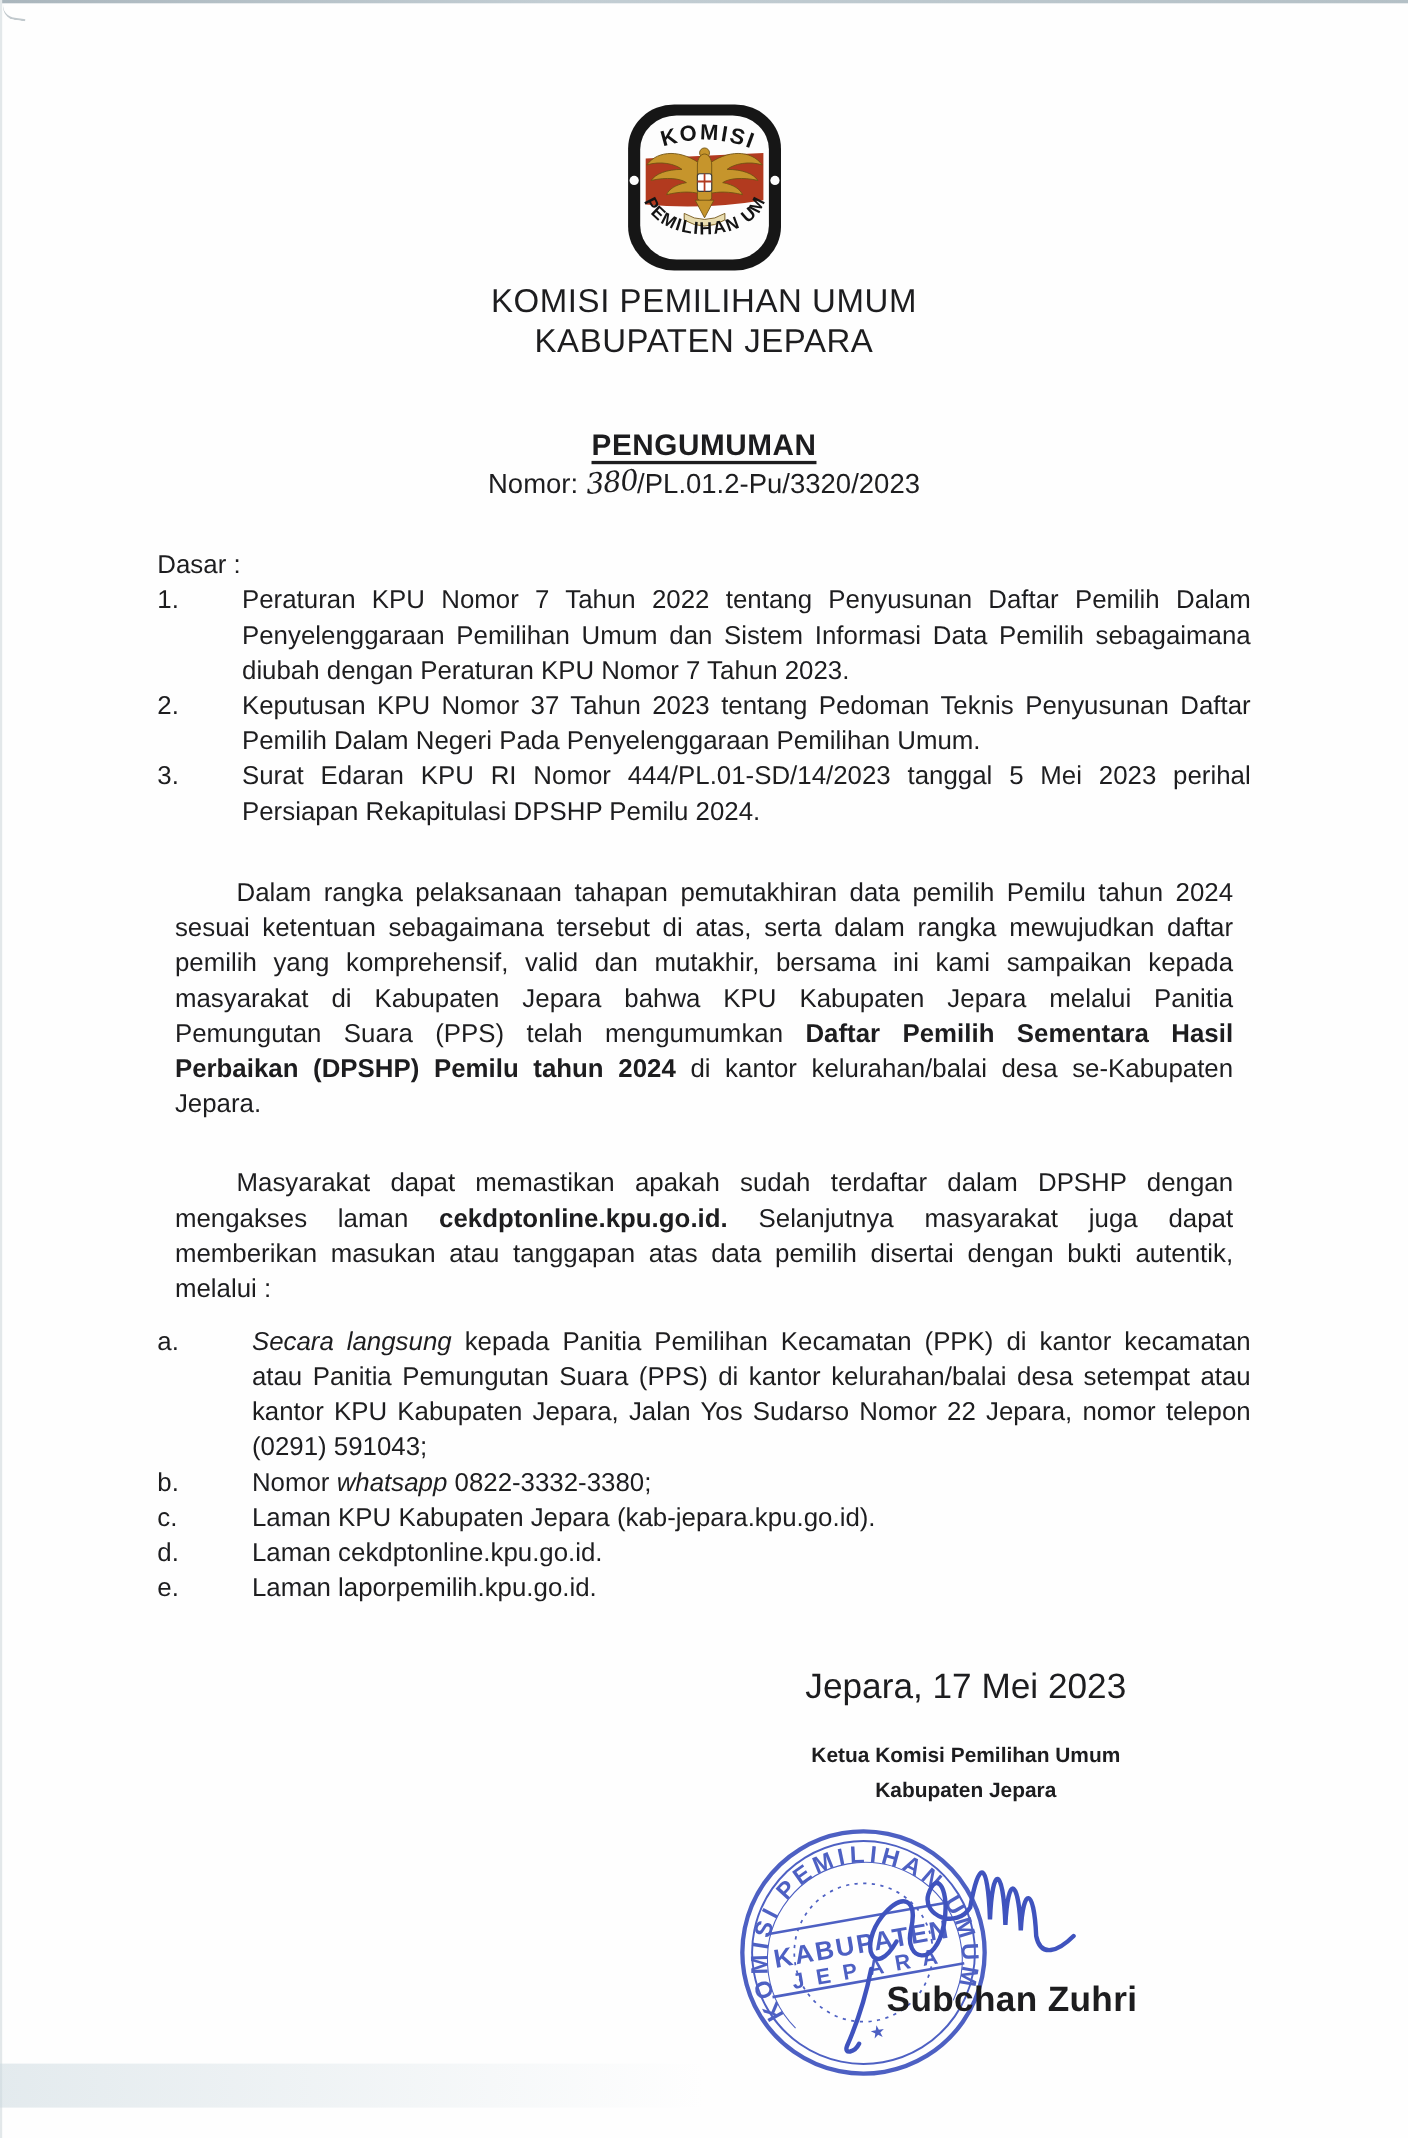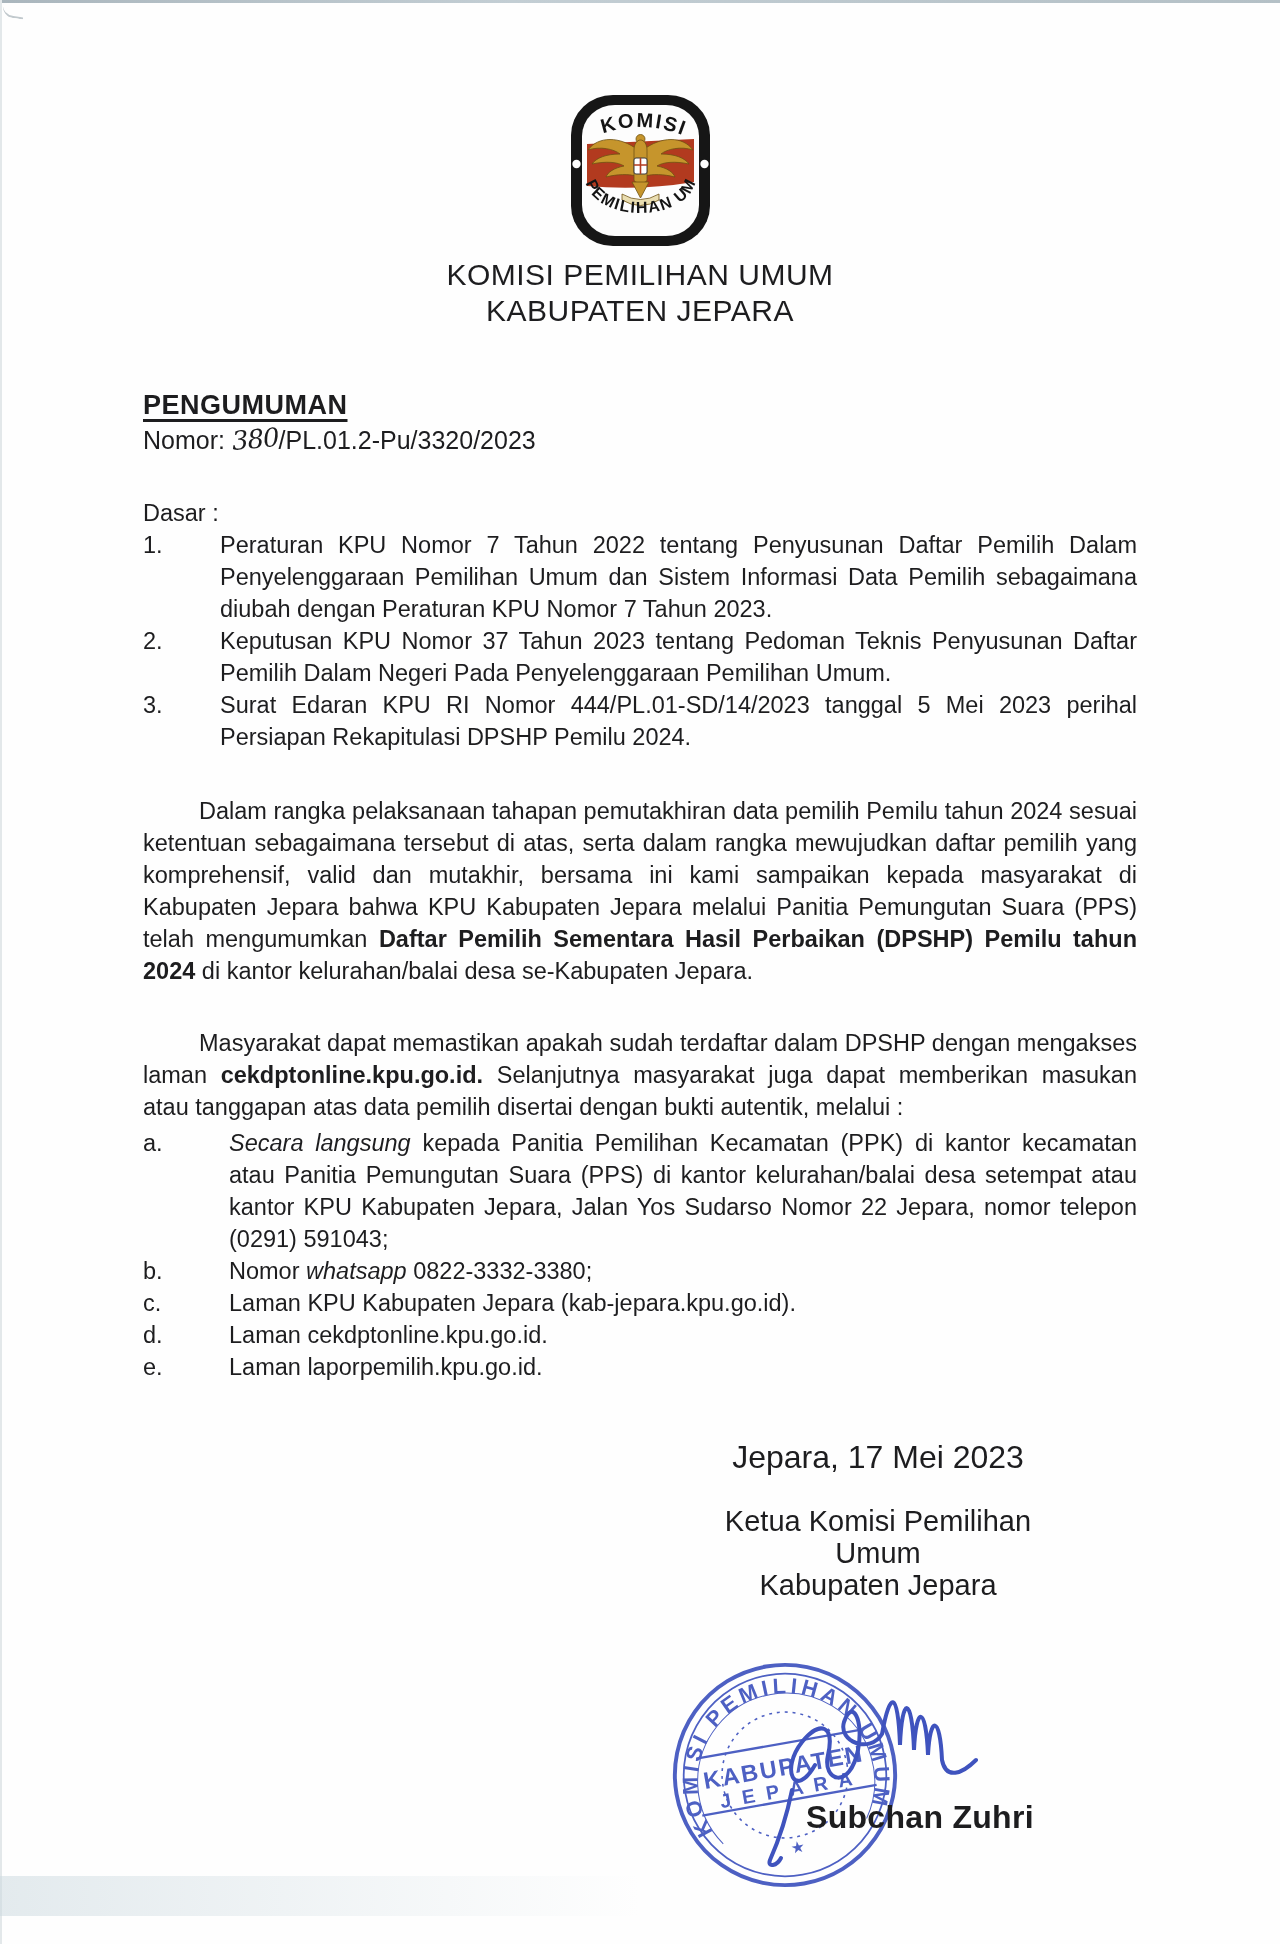--- a/index.html
+++ b/index.html
@@ -20,45 +20,45 @@
   .scan-bottom-smudge{position:absolute;left:0;bottom:28px;width:640px;height:40px;
     background:linear-gradient(90deg,rgba(205,218,224,.55),rgba(230,238,241,0));}
 
   .content{position:relative;padding:0 143px;}
 
   
   .logo-wrap{margin:92px auto 0;width:145px;height:157px;}
   .org{margin-top:8px;text-align:center;font-size:30px;line-height:36px;letter-spacing:.5px;}
 
   
-  .title-block{margin-top:60px;text-align:left;}
+  .title-block{margin-top:60px;text-align:center;}
   .doc-title{font-size:27px;font-weight:bold;letter-spacing:.5px;line-height:32px;
     text-decoration:underline;text-decoration-thickness:2.5px;text-underline-offset:5px;}
   .doc-number{font-size:25px;line-height:34px;margin-top:2px;}
   .handwritten{display:inline-block;font-family:"DejaVu Serif",serif;font-style:italic;
     font-size:26px;transform:rotate(-5deg) translateY(-1px);letter-spacing:-1px;}
 
   
   .bodytext{font-size:23.5px;line-height:32px;}
   .dasar-label{margin-top:40px;}
   .num-list{margin-top:0;}
   .list-row{display:flex;align-items:flex-start;}
   .num-cell{flex:0 0 30px;}
   .letter-cell{flex:0 0 39px;}
   .list-text{flex:1;text-align:justify;margin-left:47px;}
-  .para{margin:0;text-align:justify;text-indent:56px;}
+  .para{margin:16px;text-align:justify;text-indent:56px;}
   .p1{margin-top:42px;}
   .p2{margin-top:40px;}
   .letter-list{margin-top:4px;}
   .closing{margin-top:40px;text-indent:56px;}
 
   
   .sig-block{width:340px;margin-left:565px;text-align:center;position:relative;z-index:2;}
   .sig-date{margin-top:58px;font-size:32px;line-height:32px;}
-  .sig-title{margin-top:32px;font-weight:normal;font-size:29px;line-height:32px;}
+  .sig-title{margin-top:32px;font-weight:bold;font-size:19px;line-height:32px;}
   .stamp-svg{position:absolute;left:667px;top:1657px;width:236px;height:236px;z-index:1;opacity:.92;}
   .sig-svg{position:absolute;left:740px;top:1650px;width:300px;height:230px;z-index:4;}
   .sig-name{position:absolute;left:806px;top:1799px;font-weight:bold;font-size:32px;z-index:3;letter-spacing:.3px;}
 
   b{font-weight:bold;}
   .it{font-style:italic;}
 </style>
 </head>
 <body>
 

